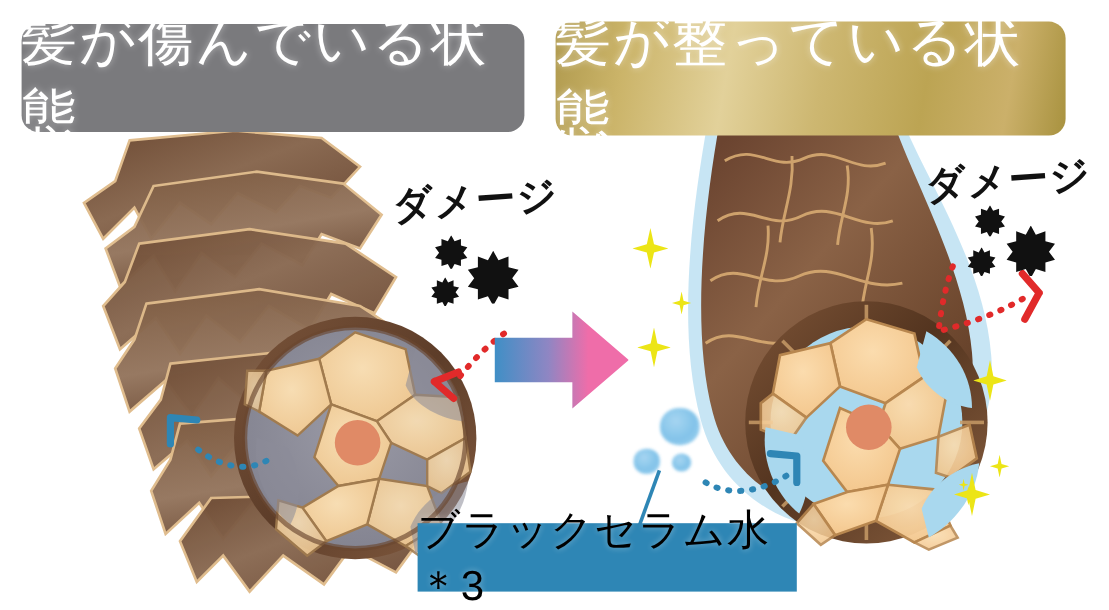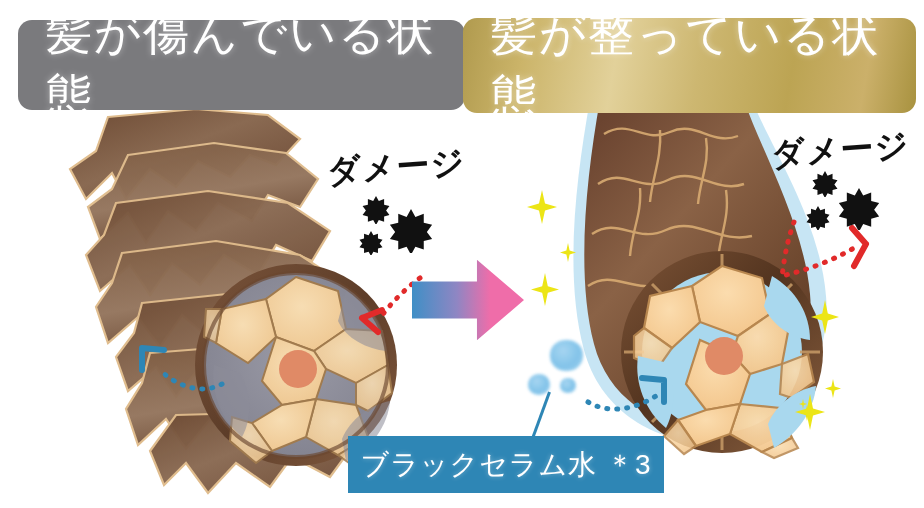--- a/index.html
+++ b/index.html
@@ -24,21 +24,20 @@
     display: flex;
     align-items: center;
     justify-content: flex-start;
     border-radius: 14px;
     color: #ffffff;
     font-size: 46px;
     letter-spacing: 2px;
     font-weight: 500;
     text-shadow: 0 0 6px rgba(255,255,255,0.45);
     user-select: none;
-    padding-left: 28px;
   }
   #banner-damaged {
     left: 18px;  top: 20px;  width: 419px; height: 90px;
     background: #7a7a7d;
   }
   #banner-healthy {
     left: 463px; top: 18px;  width: 425px; height: 95px;
     background: linear-gradient(100deg,
       #b09a4e 0%, #cbb469 14%, #e2d19a 34%,
       #cdb771 52%, #bca453 72%, #cbb06a 88%, #a8923f 100%);
@@ -70,21 +69,21 @@
       2% 68%,14% 52%,2% 36%,21% 31%,21% 11%,40% 18%);
   }
 
   
   #serum-label {
     position: absolute;
     left: 348px; top: 436px;
     width: 316px; height: 57px;
     background: #2e86b5;
     display: flex; align-items: center; justify-content: center;
-    color: #ffffff; font-size: 28px; letter-spacing: 1px;
+    color: #000000; font-size: 35px; letter-spacing: 1px;
     text-shadow: 0 0 5px rgba(255,255,255,0.4);
     user-select: none;
   }
 
   
   #transition-arrow {
     position: absolute;
     left: 412px; top: 258px;
     width: 112px; height: 84px;
     background: linear-gradient(90deg, #3f8fc6 0%, #8f86c3 40%, #ef6da9 70%, #ef6da9 100%);

